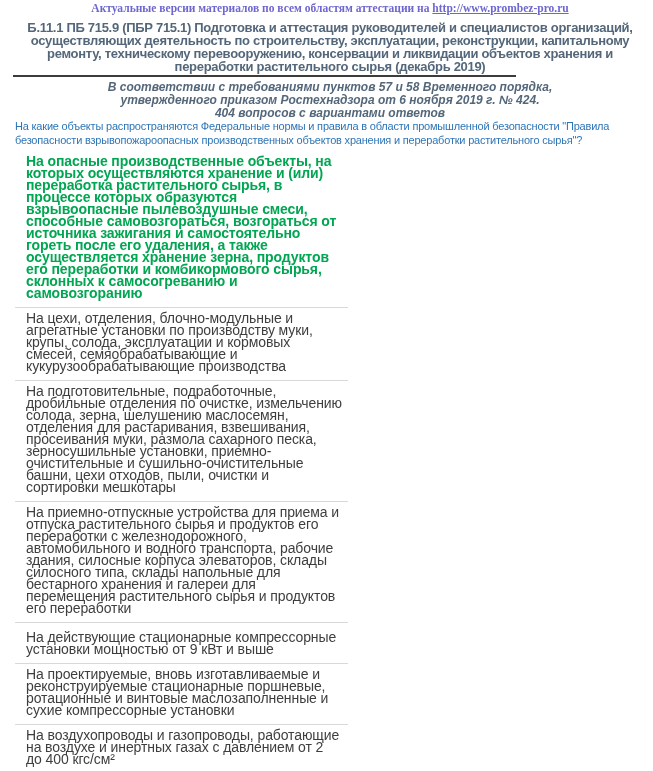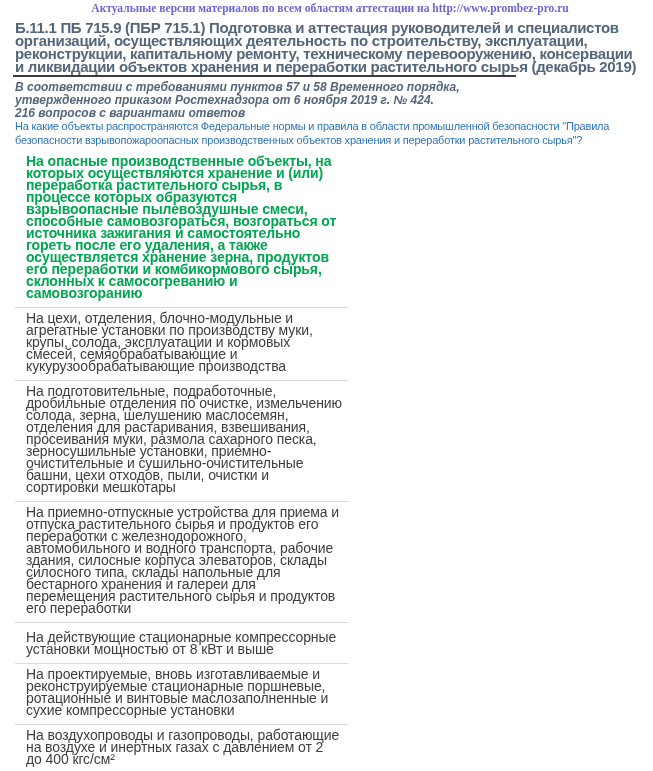--- a/index.html
+++ b/index.html
@@ -10,37 +10,38 @@
   }
   .page { padding: 2px 8px 0 15px; }
 
   .top-link {
     text-align: center;
     font-family: "Liberation Serif", serif;
     font-size: 11.5px; line-height: 13px;
     font-weight: bold;
     color: #6e66cf;
   }
-  .top-link a { color: #6e66cf; cursor: pointer; }
+  .top-link a { color: #6e66cf; text-decoration: underline; cursor: pointer; }
 
   .doc-title {
     margin: 6px 0 0 0;
+    text-align: center;
     color: #54677a;
-    font-size: 15px; line-height: 13px;
+    font-size: 13px; line-height: 13px;
     font-weight: bold;
     letter-spacing: -0.3px;
   }
   .title-rule {
     margin: 2px 0 0 -2px;
     width: 503px; height: 0;
     border-bottom: 2px solid #3c3c3c;
   }
 
   .subtitle {
-    text-align: left;
+    text-align: center;
     color: #54677a;
     font-weight: bold; font-style: italic;
     font-size: 12px; line-height: 13px;
   }
   .subtitle.first { margin-top: 4px; }
 
   .section-heading {
     margin: 10px 0 0 0;
     text-align: center;
     color: #54677a;
@@ -72,30 +73,30 @@
 
   <div class="top-link">
     <span>Актуальные версии материалов по всем областям аттестации на </span><a>http://www.prombez-pro.ru</a>
   </div>
 
   <div class="doc-title">Б.11.1 ПБ 715.9 (ПБР 715.1) Подготовка и аттестация руководителей и специалистов организаций, осуществляющих деятельность по строительству, эксплуатации, реконструкции, капитальному ремонту, техническому перевооружению, консервации и ликвидации объектов хранения и переработки растительного сырья (декабрь 2019)</div>
   <div class="title-rule"></div>
 
   <div class="subtitle first">В соответствии с требованиями пунктов 57 и 58 Временного порядка,</div>
   <div class="subtitle">утвержденного приказом Ростехнадзора от 6 ноября 2019 г. № 424.</div>
-  <div class="subtitle">216 вопросов с вариантами ответов</div>
+  <div class="subtitle">404 вопросов с вариантами ответов</div>
 
 
   <div class="question">На какие объекты распространяются Федеральные нормы и правила в области промышленной безопасности "Правила безопасности взрывопожароопасных производственных объектов хранения и переработки растительного сырья"?</div>
   <div class="answers">
     <div class="answer correct">На опасные производственные объекты, на которых осуществляются хранение и (или) переработка растительного сырья, в процессе которых образуются взрывоопасные пылевоздушные смеси, способные самовозгораться, возгораться от источника зажигания и самостоятельно гореть после его удаления, а также осуществляется хранение зерна, продуктов его переработки и комбикормового сырья, склонных к самосогреванию и самовозгоранию</div>
     <div class="answer">На цехи, отделения, блочно-модульные и агрегатные установки по производству муки, крупы, солода, эксплуатации и кормовых смесей, семяобрабатывающие и кукурузообрабатывающие производства</div>
     <div class="answer">На подготовительные, подработочные, дробильные отделения по очистке, измельчению солода, зерна, шелушению маслосемян, отделения для растаривания, взвешивания, просеивания муки, размола сахарного песка, зерносушильные установки, приемно-очистительные и сушильно-очистительные башни, цехи отходов, пыли, очистки и сортировки мешкотары</div>
     <div class="answer">На приемно-отпускные устройства для приема и отпуска растительного сырья и продуктов его переработки с железнодорожного, автомобильного и водного транспорта, рабочие здания, силосные корпуса элеваторов, склады силосного типа, склады напольные для бестарного хранения и галереи для перемещения растительного сырья и продуктов его переработки</div>
   </div>
 
   <div class="answers">
-    <div class="answer">На действующие стационарные компрессорные установки мощностью от 8 кВт и выше</div>
+    <div class="answer">На действующие стационарные компрессорные установки мощностью от 9 кВт и выше</div>
     <div class="answer">На проектируемые, вновь изготавливаемые и реконструируемые стационарные поршневые, ротационные и винтовые маслозаполненные и сухие компрессорные установки</div>
     <div class="answer">На воздухопроводы и газопроводы, работающие на воздухе и инертных газах с давлением от 2 до 400 кгс/см²</div>
   </div>
 
 </div>
 
 </body></html>

